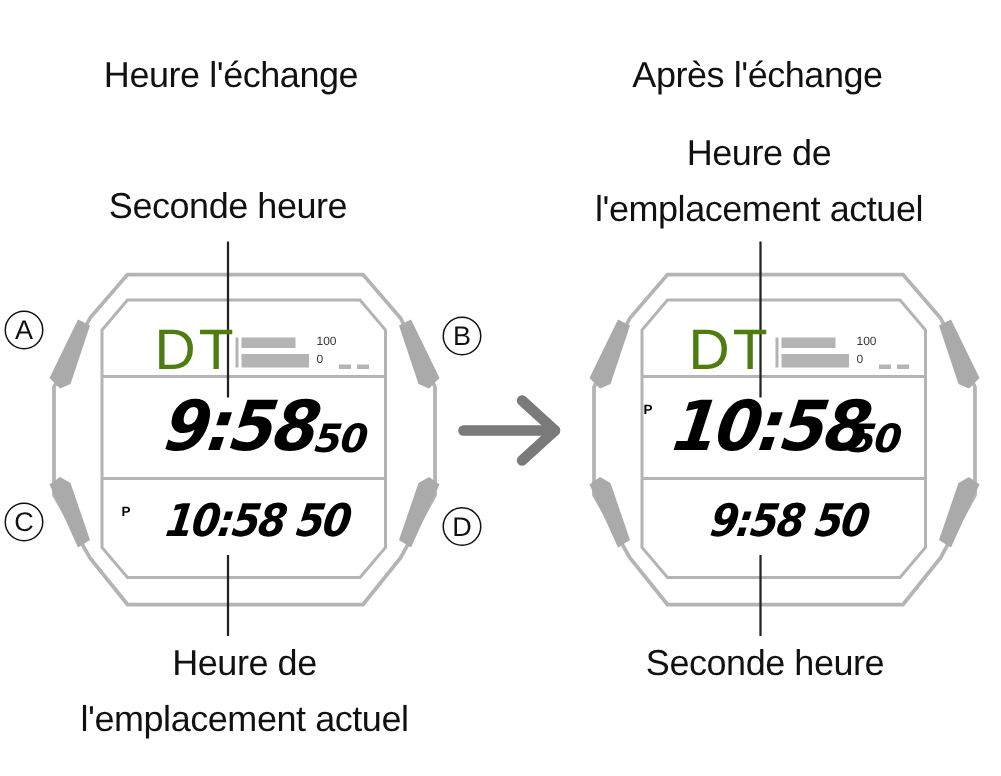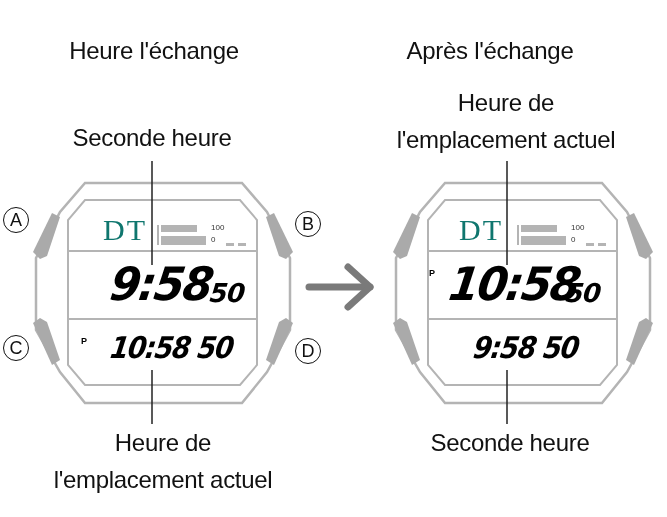--- a/index.html
+++ b/index.html
@@ -6,22 +6,22 @@
   body { width: 667px; height: 517px; position: relative; overflow: hidden;
          font-family: "Liberation Sans", sans-serif; color: #111; }
   .label { position: absolute; font-size: 24px; line-height: 30px; text-align: center;
            letter-spacing: -0.3px; white-space: nowrap; }
   .stage { position: absolute; left: 0; top: 0; width: 667px; height: 517px; }
   .lcd { position: absolute; font-family: "DejaVu Sans", sans-serif; font-weight: bold;
          font-style: italic; color: #000; white-space: nowrap; transform: skewX(-6deg); }
   .lcd.big { font-size: 46px; letter-spacing: -2px; transform: skewX(-8deg) scaleX(0.95); }
   .lcd.sec { font-size: 26px; letter-spacing: -1px; }
   .lcd.small { font-size: 30px; letter-spacing: -1.5px; transform: skewX(-8deg) scaleX(0.9); }
-  .dt { position: absolute; font-family: Liberation Serif, serif; font-size: 30px;
-        color: #0f766e; letter-spacing: 2px; }
+  .dt { position: absolute; font-family: Liberation Sans, sans-serif; font-size: 38px;
+        color: #4d7c0f; letter-spacing: 2px; }
   .tiny { position: absolute; font-size: 8px; color: #333; }
   .pm { position: absolute; font-size: 9px; font-weight: bold; color: #000; }
   .btnlabel { position: absolute; width: 24px; height: 24px; border: 1.6px solid #111;
               border-radius: 50%; font-size: 18px; line-height: 24px; text-align: center;
               box-sizing: content-box; }
 </style>
 </head>
 <body>
 
 <svg class="stage" width="667" height="517" viewBox="0 0 667 517">
@@ -86,21 +86,21 @@
 <div class="btnlabel" style="left:295px; top:338px;">D</div>
 
 <div class="dt" style="left:103px; top:213px;">DT</div>
 <div class="tiny" style="left:211px; top:223px;">100</div>
 <div class="tiny" style="left:211px; top:235px;">0</div>
 <div class="lcd big" style="left:108px; top:257px;">9:58</div>
 <div class="lcd sec" style="left:210px; top:278px;">50</div>
 <div class="pm" style="left:81px; top:336px;">P</div>
 <div class="lcd small" style="left:104px; top:330px;">10:58 50</div>
 
-<div class="label" style="left:390px; top:36px; width:200px;">Après l'échange</div>
+<div class="label" style="left:405px; top:36px; width:200px;">Après l'échange</div>
 <div class="label" style="left:406px; top:88px; width:200px;">Heure de</div>
 <div class="label" style="left:356px; top:125px; width:300px;">l'emplacement actuel</div>
 <div class="label" style="left:410px; top:428px; width:200px;">Seconde heure</div>
 
 <div class="dt" style="left:459px; top:213px;">DT</div>
 <div class="tiny" style="left:571px; top:223px;">100</div>
 <div class="tiny" style="left:571px; top:235px;">0</div>
 <div class="pm" style="left:429px; top:268px;">P</div>
 <div class="lcd big" style="left:446px; top:257px;">10:58</div>
 <div class="lcd sec" style="left:566px; top:278px;">50</div>

